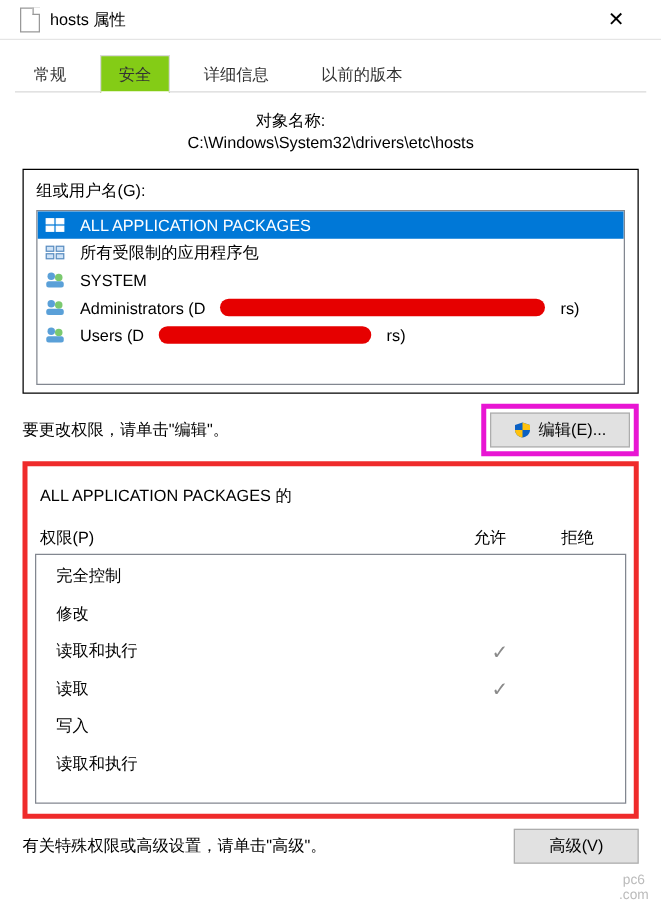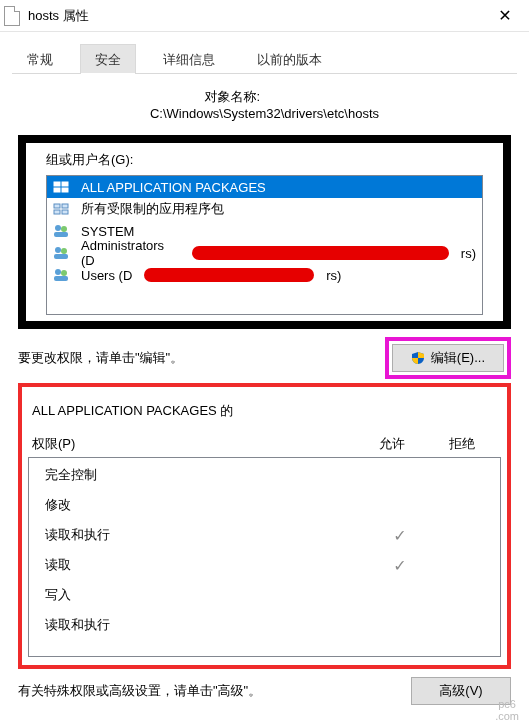--- a/index.html
+++ b/index.html
@@ -11,21 +11,21 @@
     width: 529px;
     height: 728px;
     overflow: hidden;
     position: relative;
   }
   
   .titlebar {
     display: flex;
     align-items: center;
     height: 32px;
-    padding: 0 4px;
+    padding: 0 16px;
     border-bottom: 1px solid #e5e5e5;
     justify-content: center;
   }
   .titlebar .doc-icon {
     width: 16px; height: 20px;
     border: 1px solid #999;
     background: #fff;
     position: relative;
     margin-right: 8px;
   }
@@ -63,37 +63,37 @@
   .tab {
     padding: 6px 14px 5px;
     border: 1px solid transparent;
     border-bottom: none;
     position: relative;
     font-size: 13px;
     color: #333;
     cursor: default;
   }
   .tab.active {
-    background: #e5e5e5;
+    background: #84cc16;
     border-color: #d9d9d9;
     z-index: 2;
   }
   .tab.active::after{
     content:"";
     position:absolute;
     left:0; right:0; bottom:-1px; height:2px; background:#fff;
   }
   
   .content { padding: 14px 18px; }
   .row-objname { display: flex; align-items: center; margin-bottom: 14px; font-size: 13px; flex-direction: column; }
   .row-objname .lbl { width: 120px; }
   
   .group-box {
-    border: 8px solid #000000;
-    padding: 8px 20px 6px;
+    border: 1px solid #000000;
+    padding: 8px 10px 6px;
   }
   .group-box .glabel { font-size: 13px; margin-bottom: 6px; }
   .listbox {
     border: 1px solid #828790;
     background: #fff;
     height: 140px;
     overflow: hidden;
   }
   .li-row {
     display:flex; align-items:center;

